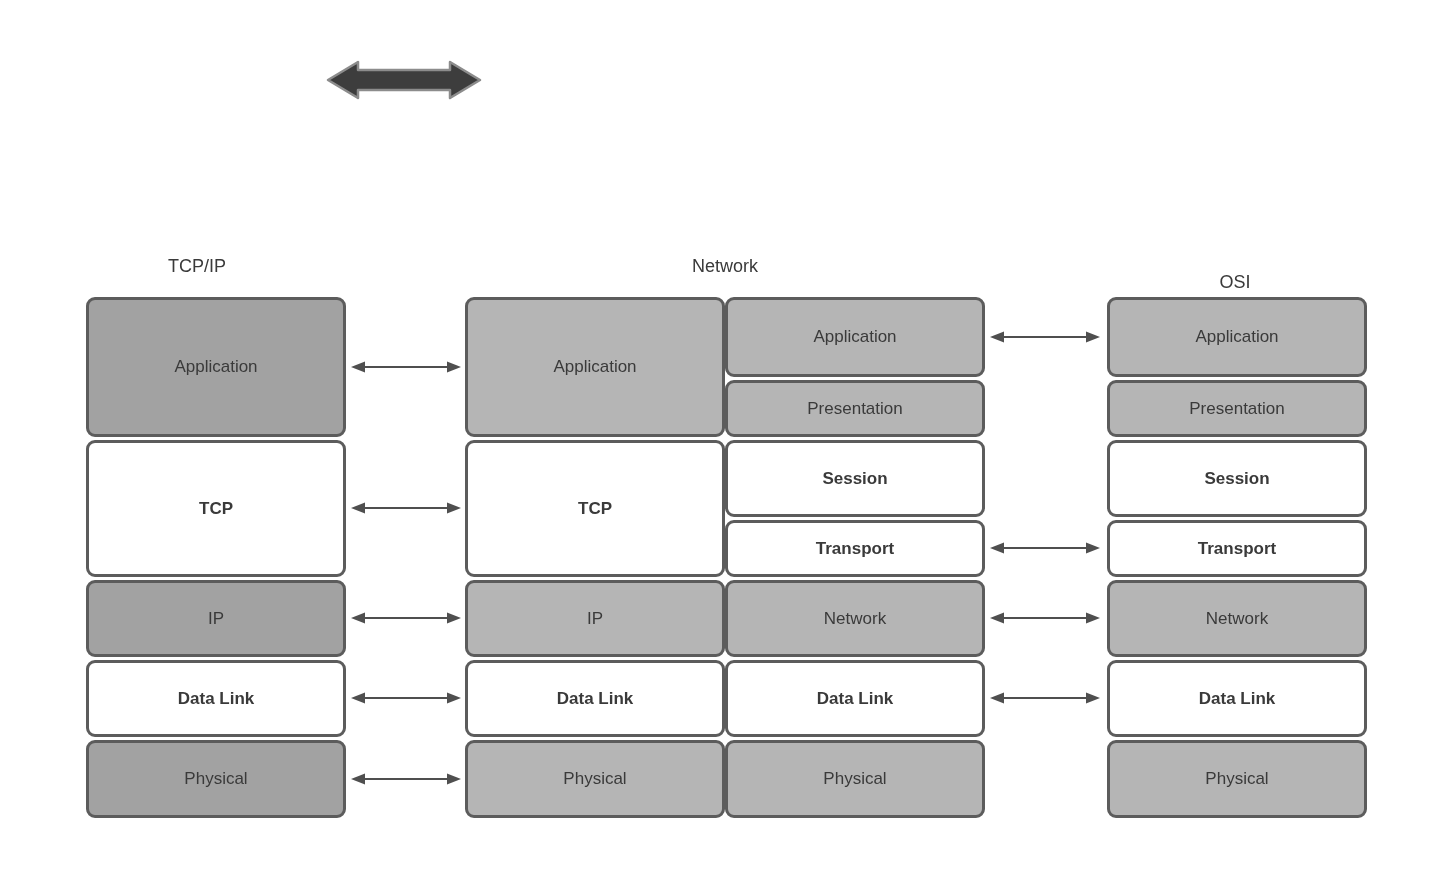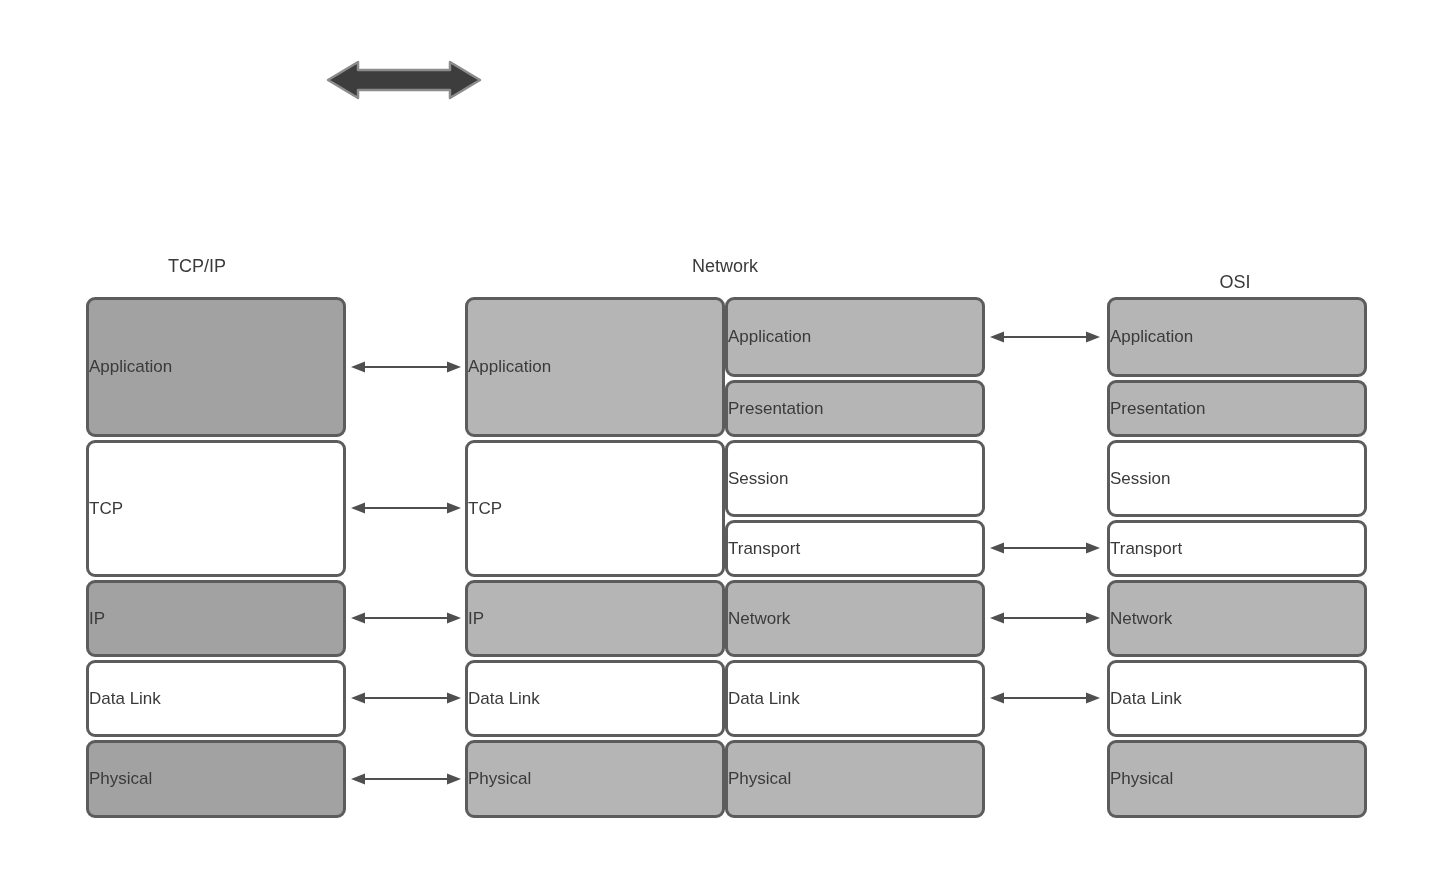--- a/index.html
+++ b/index.html
@@ -20,27 +20,28 @@
   }
 
   .box {
     position: absolute;
     box-sizing: border-box;
     width: 260px;
     border: 3px solid var(--c-border, #5c5c5c);
     border-radius: 9px;
     display: flex;
     align-items: center;
+    justify-content: center;
     font-size: 17px;
     color: var(--c-text, #3a3a3a);
     text-align: center;
   }
   .shade-dark  { background: var(--c-box_dark,  #a2a2a2); }
   .shade-light { background: var(--c-box_light, #b5b5b5); }
-  .shade-white { background: var(--c-box_white, #ffffff); }
+  .shade-white { background: var(--c-box_white, #ffffff); font-weight: bold; }
 
   .conn { position: absolute; color: var(--c-connector, #4f4f4f); }
   .thick-arrow { position: absolute; }
 </style>
 </head>
 <body>
 
 <div class="canvas">
 
   <svg class="thick-arrow" style="left:325px; top:59px;" width="158" height="42" viewBox="0 0 158 42">

